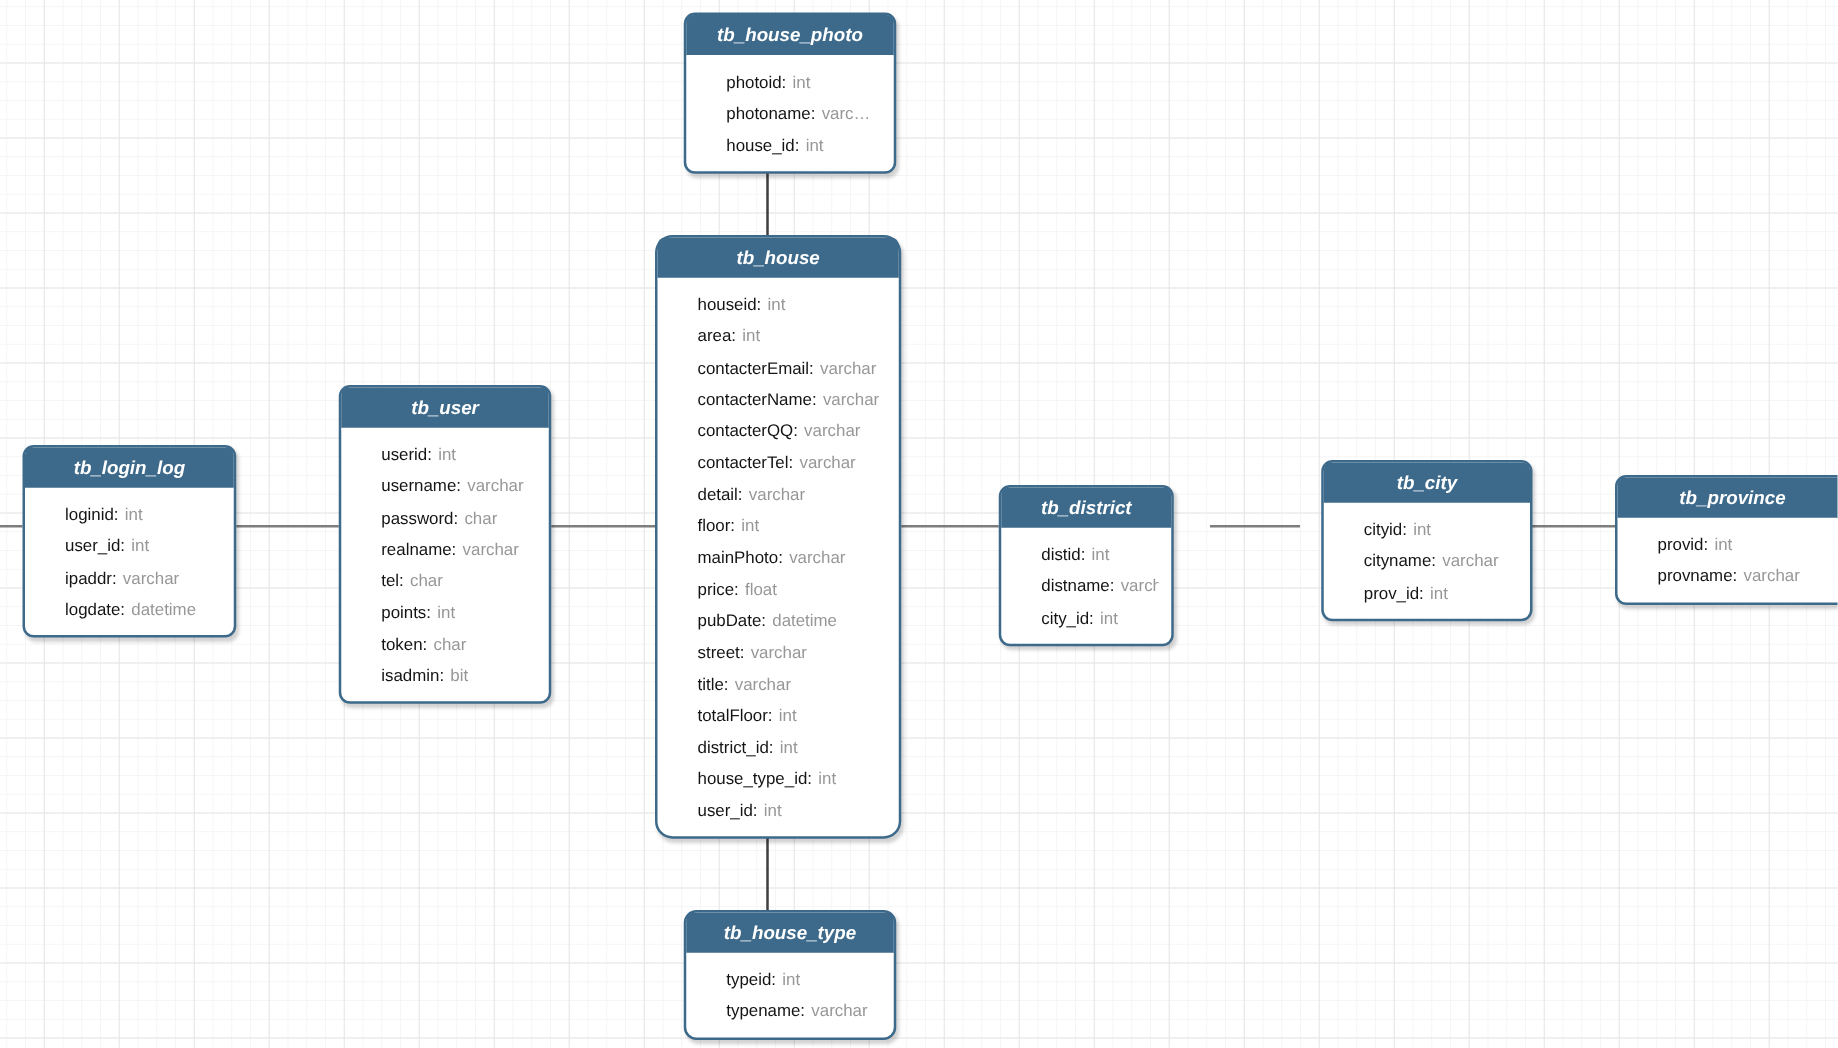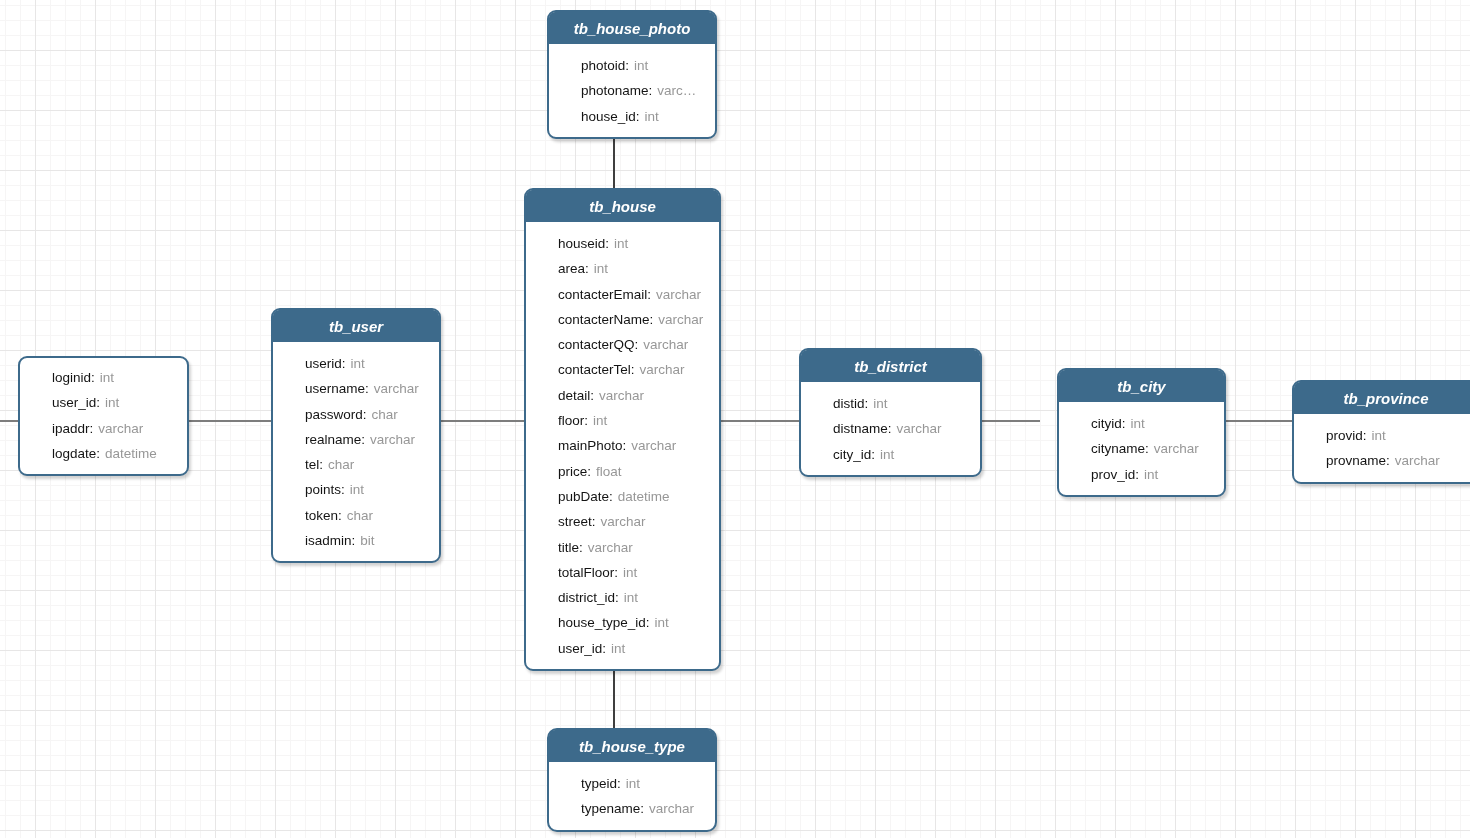--- a/index.html
+++ b/index.html
@@ -56,24 +56,24 @@
     font-size: 13.5px;
     white-space: nowrap;
     overflow: hidden;
   }
   .fname { color: #141414; }
   .fname::after { content: ":"; }
   .ftype { color: #979797; margin-left: 5px; }
 
   
   #t0 { left: 547px;  top: 10px;  width: 170px; }
-  #t1 { left: 524px;  top: 188px; width: 197px; }
+  #t1 { left: 524px;  top: 188px; width: 197px; border-radius: 14px; }
   #t2 { left: 271px;  top: 308px; width: 170px; }
   #t3 { left: 18px;   top: 356px; width: 171px; }
-  #t4 { left: 799px;  top: 348px; width: 183px; }
+  #t4 { left: 799px;  top: 388px; width: 140px; }
   #t5 { left: 1040px; top: 368px; width: 169px; margin-left: 17px; }
   #t6 { left: 1292px; top: 380px; width: 188px; }
   #t7 { left: 547px;  top: 728px; width: 170px; border-radius: 10px; }
 
   #h-edge-loginlog   { left: 0;      width: 18px; }
   #h-loginlog-user   { left: 189px;  width: 82px; }
   #h-user-house      { left: 441px;  width: 83px; }
   #h-house-district  { left: 721px;  width: 78px; }
   #h-district-city   { left: 968px;  width: 72px; }
   #h-city-province   { left: 1209px; width: 83px; }
@@ -132,20 +132,21 @@
       <div class="row"><span class="fname">password</span><span class="ftype">char</span></div>
       <div class="row"><span class="fname">realname</span><span class="ftype">varchar</span></div>
       <div class="row"><span class="fname">tel</span><span class="ftype">char</span></div>
       <div class="row"><span class="fname">points</span><span class="ftype">int</span></div>
       <div class="row"><span class="fname">token</span><span class="ftype">char</span></div>
       <div class="row"><span class="fname">isadmin</span><span class="ftype">bit</span></div>
     </div>
 </div>
 
 <div class="card" id="t3">
+  <div class="hdr">tb_login_log</div>
   <div class="rows">
       <div class="row"><span class="fname">loginid</span><span class="ftype">int</span></div>
       <div class="row"><span class="fname">user_id</span><span class="ftype">int</span></div>
       <div class="row"><span class="fname">ipaddr</span><span class="ftype">varchar</span></div>
       <div class="row"><span class="fname">logdate</span><span class="ftype">datetime</span></div>
     </div>
 </div>
 
 <div class="card" id="t4">
   <div class="hdr">tb_district</div>

